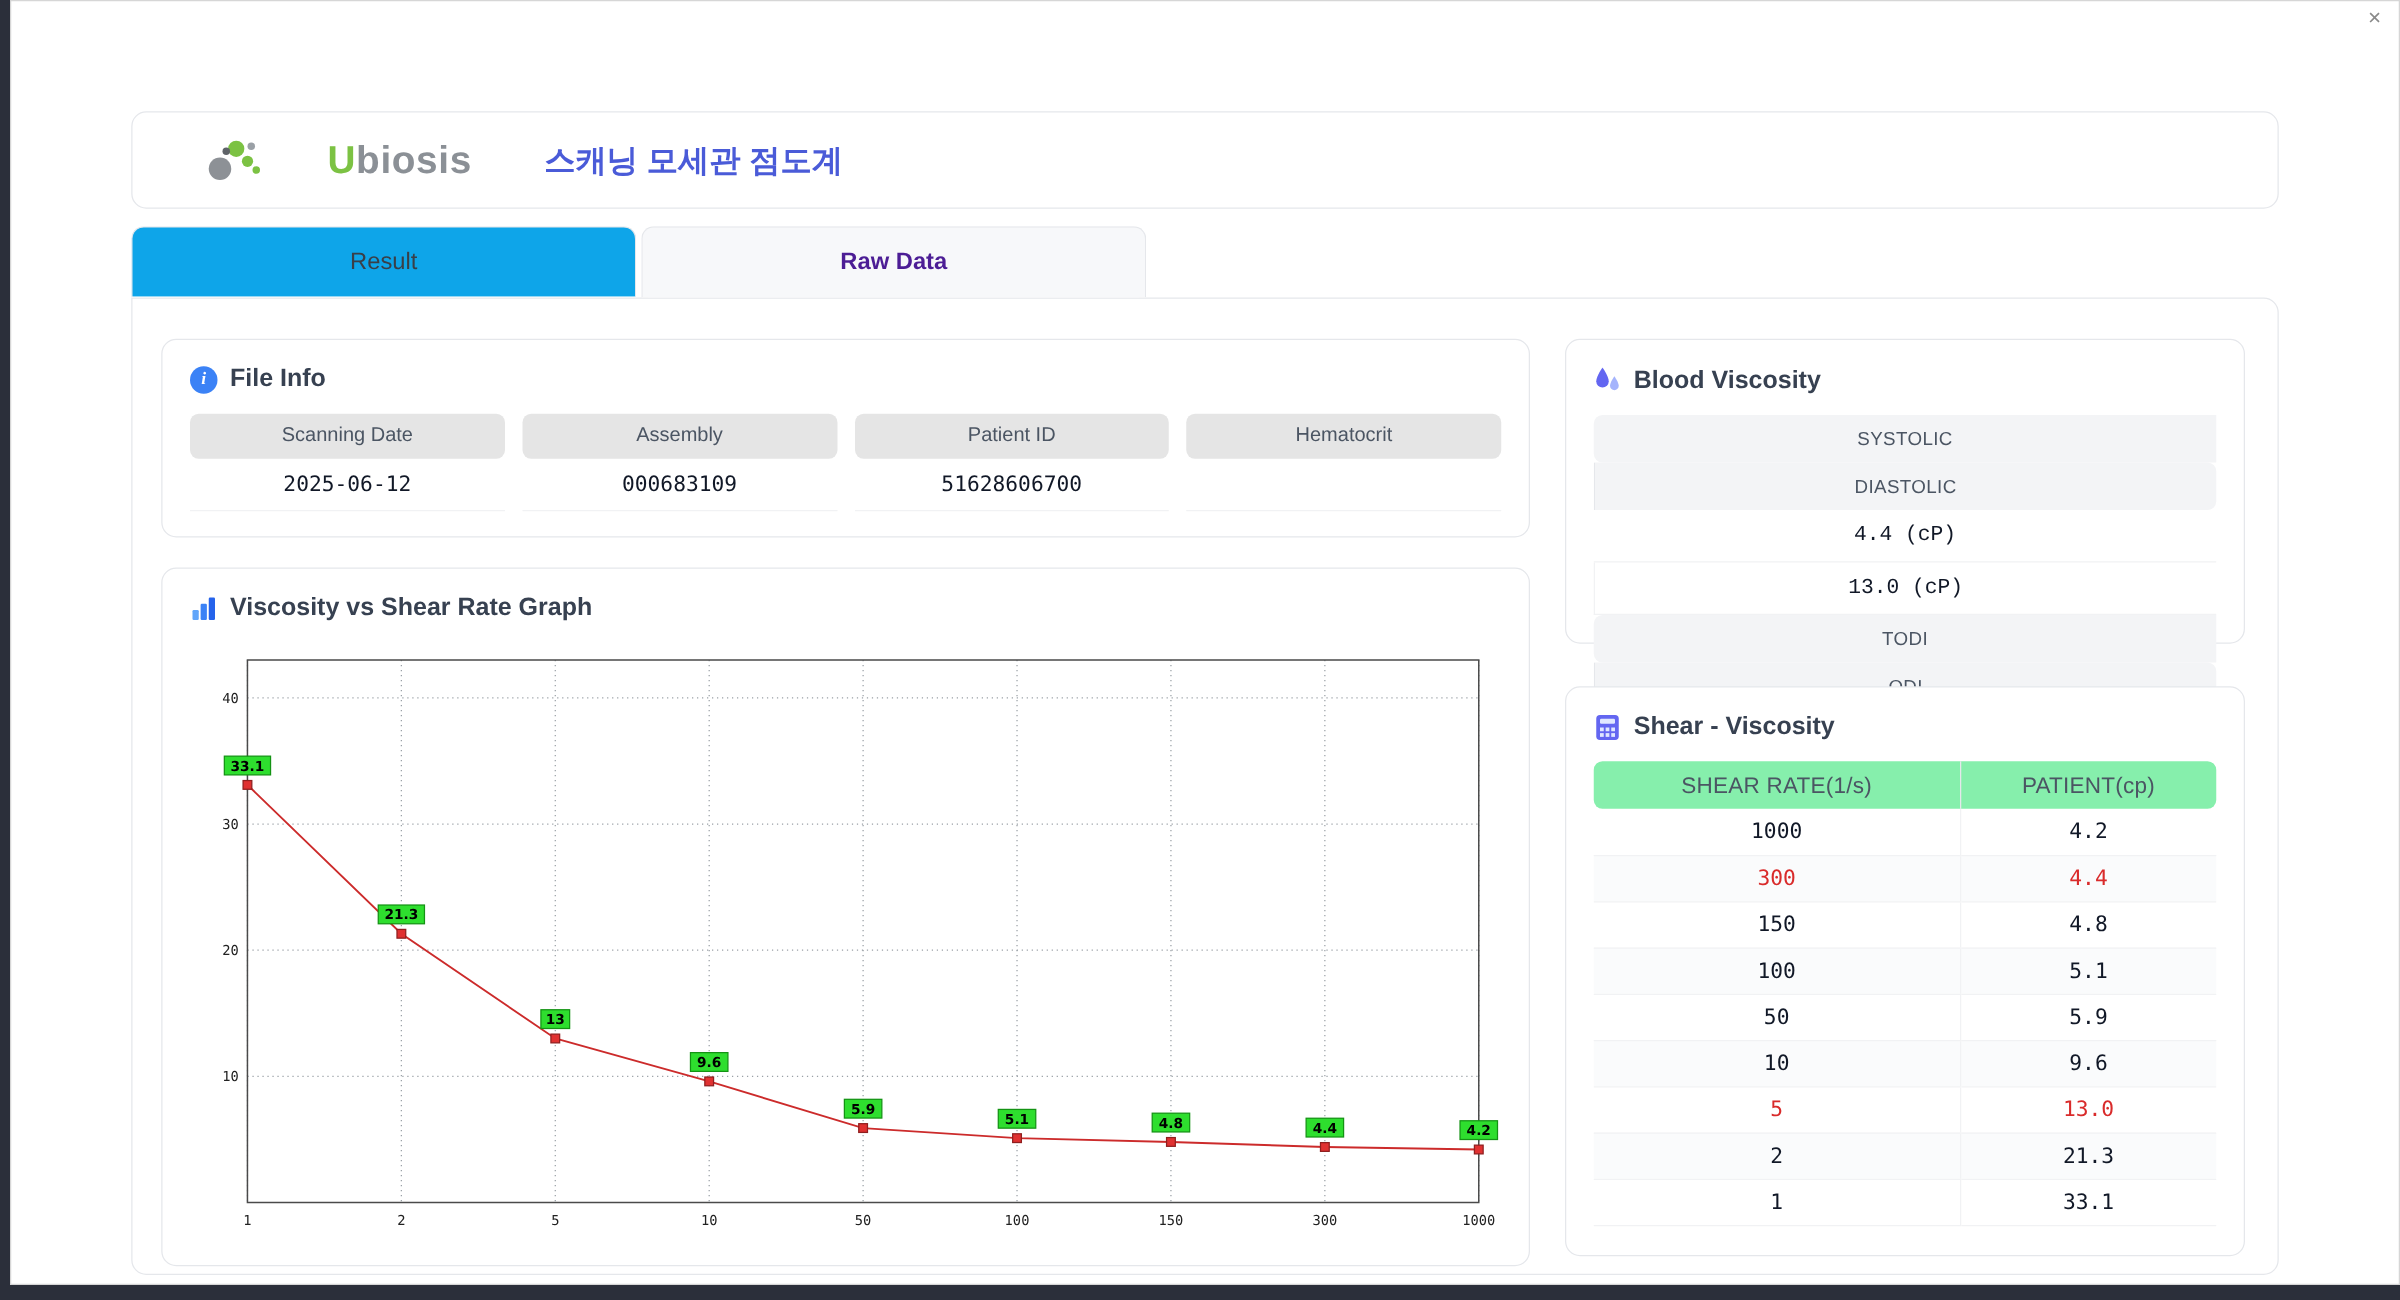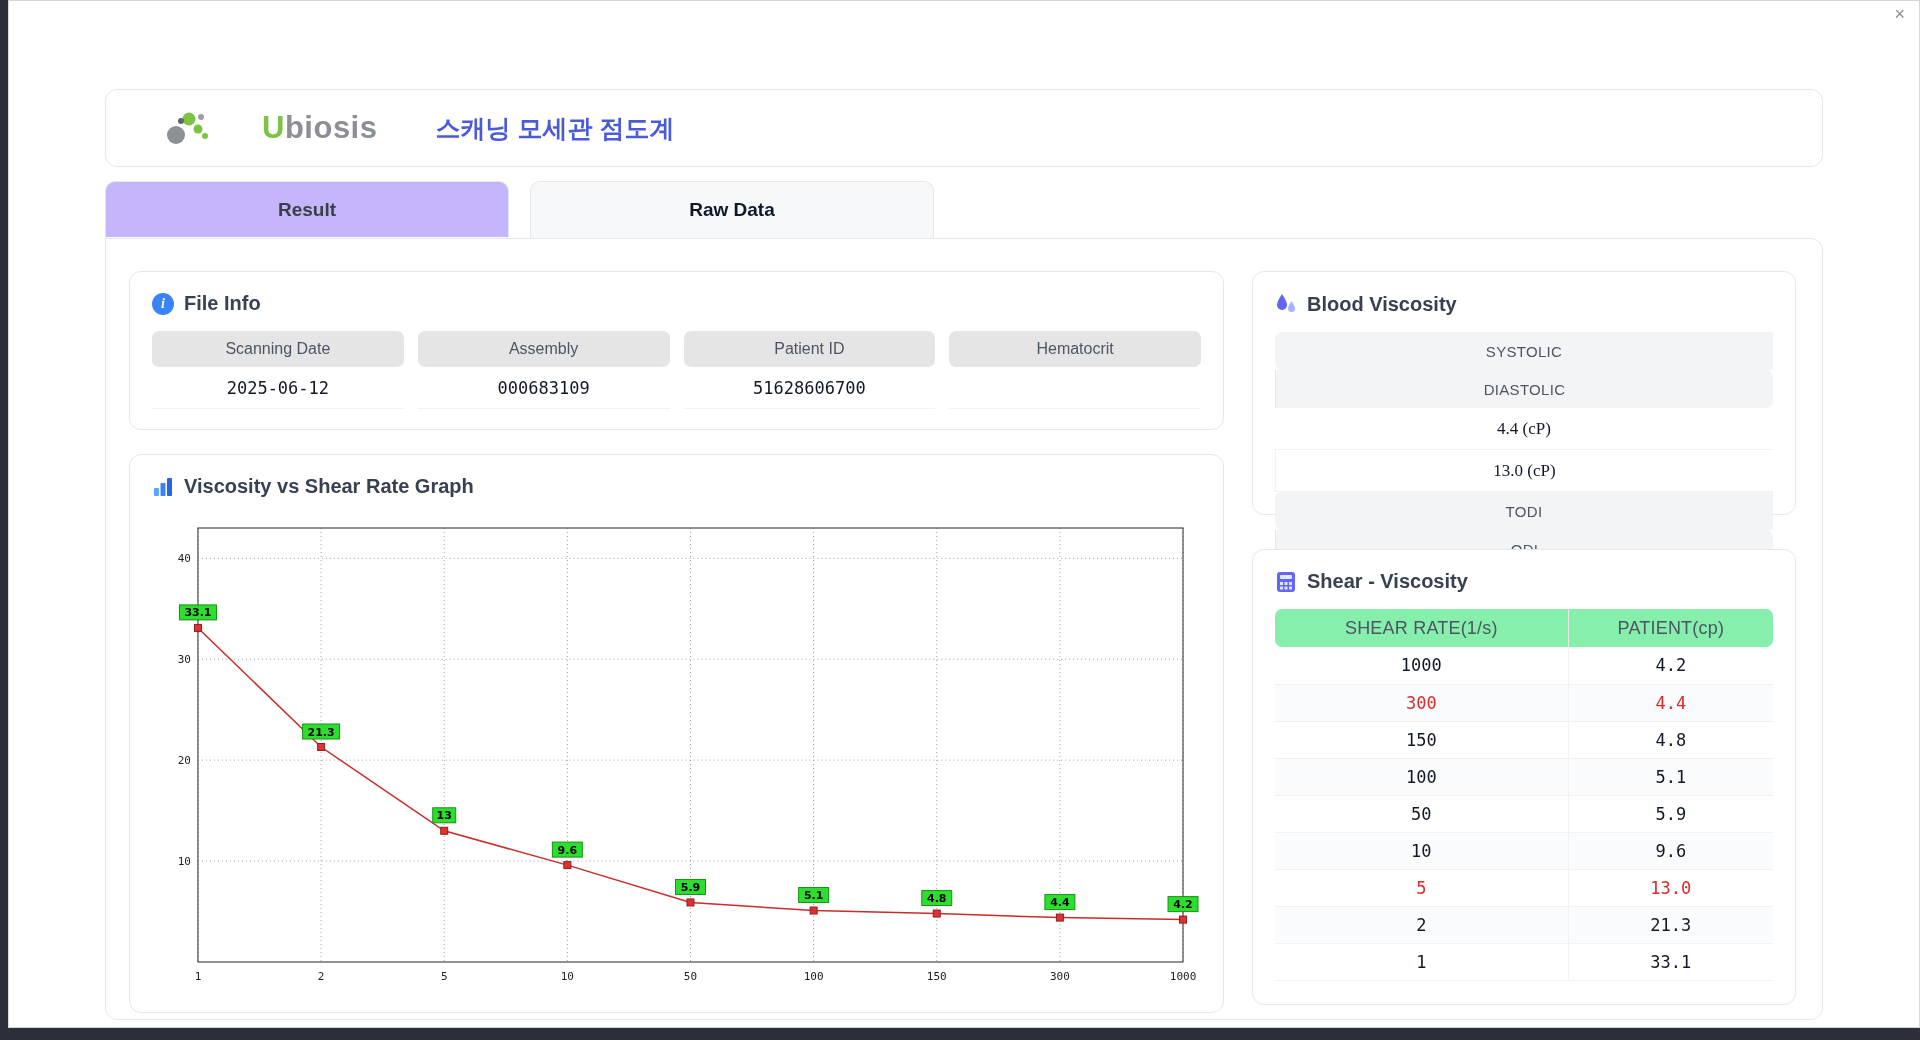--- a/index.html
+++ b/index.html
@@ -21,24 +21,24 @@
   .logo { display:flex; align-items:center; gap:8px; }
   .logo-text { font-size:31px; font-weight:600; letter-spacing:0.5px;margin-left:44px; }
   .logo-u { color:#7cc243; }
   .logo-rest { color:#8b9096; }
   .app-title { margin-left:58px; font-size:25px; font-weight:bold; color:#4a5bd8; }
 
   
   .tabs { display:flex; position:relative; z-index:2; }
   .tab { width:404px; height:57px; display:flex; align-items:center; justify-content:center;
          font-size:19px; border-top-left-radius:10px; border-top-right-radius:10px; cursor:pointer; }
-  .tab.active { background:#c4b5fd; border:1px solid #e5e7eb; border-bottom:1px solid #fff;
-                margin-bottom:-1px; font-weight:bold; color:#3a3f47; }
+  .tab.active { background:#0ea5e9; border:1px solid #e5e7eb; border-bottom:1px solid #fff;
+                margin-bottom:-1px; font-weight:normal; color:#3a3f47; }
   .tab.inactive { background:#f7f8fa; border:1px solid #e5e7eb; border-bottom:none;
-                  color:#0f172a; font-weight:600; margin-left:21px; }
+                  color:#4c1d95; font-weight:600; margin-left:4px; }
 
   
   .content-card { height:782px; border-radius:12px; border-top-left-radius:0;
                   padding:32px 26px 14px 23px; display:flex; gap:28px; }
   .col-left  { width:1095px; display:flex; flex-direction:column; gap:24px; }
   .col-right { flex:1; display:flex; flex-direction:column; gap:34px; }
 
   .inner-card { border-radius:12px; padding:20px 22px; }
 
   .card-title { display:flex; align-items:center; gap:10px; font-size:20px; font-weight:bold;
@@ -74,21 +74,21 @@
   .ytick { font-size:11px; fill:#222; text-anchor:end; font-family:"DejaVu Sans Mono", monospace; }
 
   
   .bv-card { height:244px; }
   .bv-grid { display:grid; grid-template-columns:1fr; }
   .bv-h { background:#f3f4f6; height:38px; display:flex; align-items:center; justify-content:center;
           font-size:15px; color:#4b5563; letter-spacing:0.3px; }
   .bv-h.left { border-top-left-radius:7px; border-bottom-left-radius:7px; }
   .bv-h.right { border-top-right-radius:7px; border-bottom-right-radius:7px; border-left:1px solid #e5e7eb; }
   .bv-v { height:42px; display:flex; align-items:center; justify-content:center;
-          font-family:Liberation Serif, serif; font-size:17px; color:#111827;
+          font-family:Liberation Mono, monospace; font-size:17px; color:#111827;
           border-bottom:1px solid #f1f2f4; }
   .bv-v.right { border-left:1px solid #f1f2f4; }
 
   
   .sv-card { flex:1; }
   .sv-table { width:100%; border-collapse:collapse; }
   .sv-table th { background:#86efac; height:38px; font-size:18px; color:#4b5563; font-weight:normal;
                  letter-spacing:0.2px; }
   .sv-table th:first-child { border-top-left-radius:7px; border-bottom-left-radius:7px; }
   .sv-table th:last-child { border-top-right-radius:7px; border-bottom-right-radius:7px;

